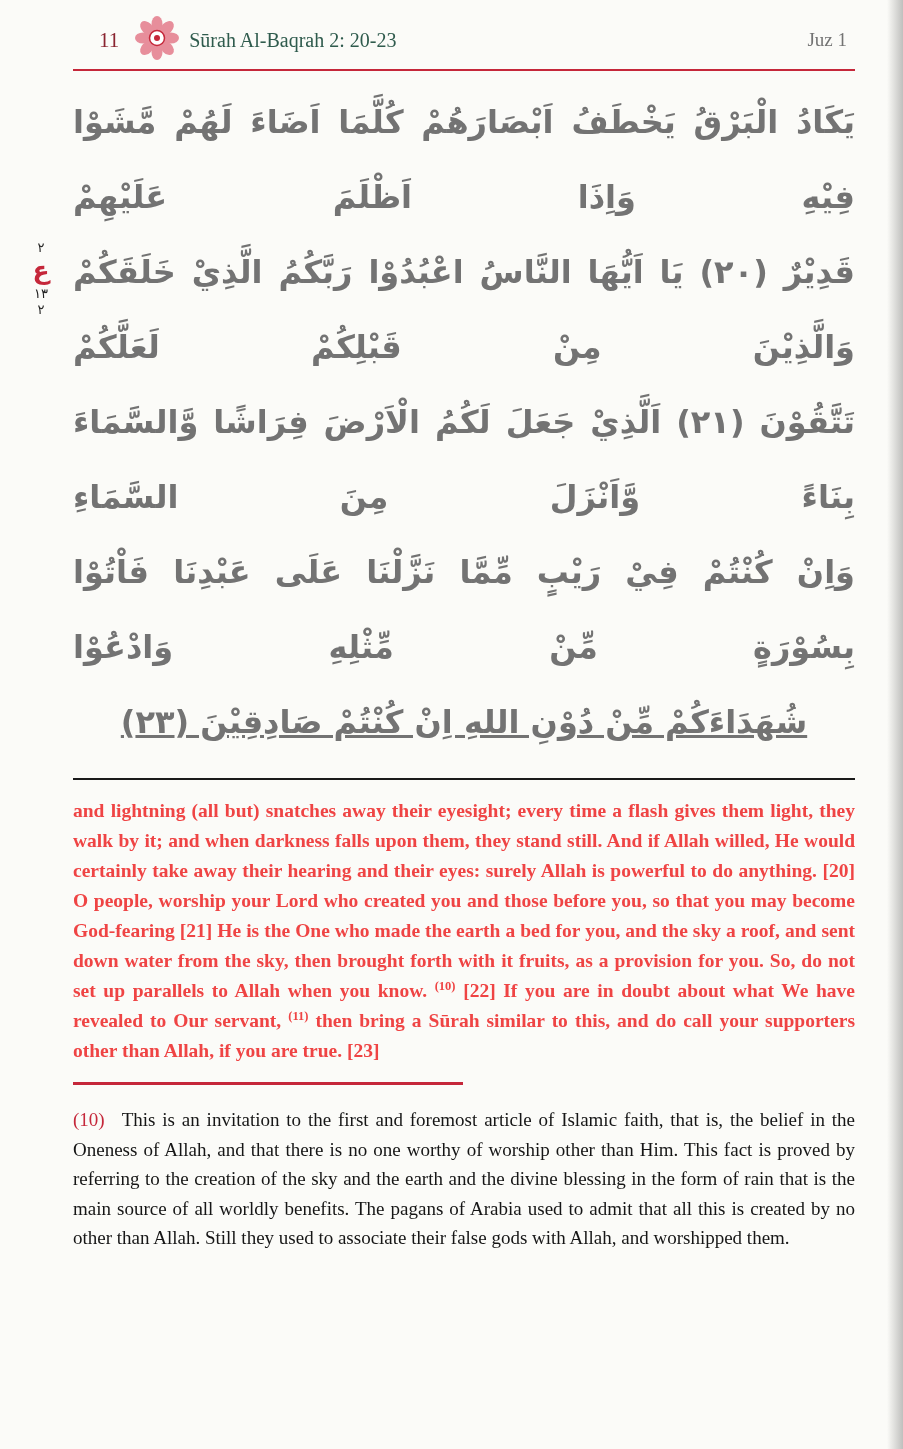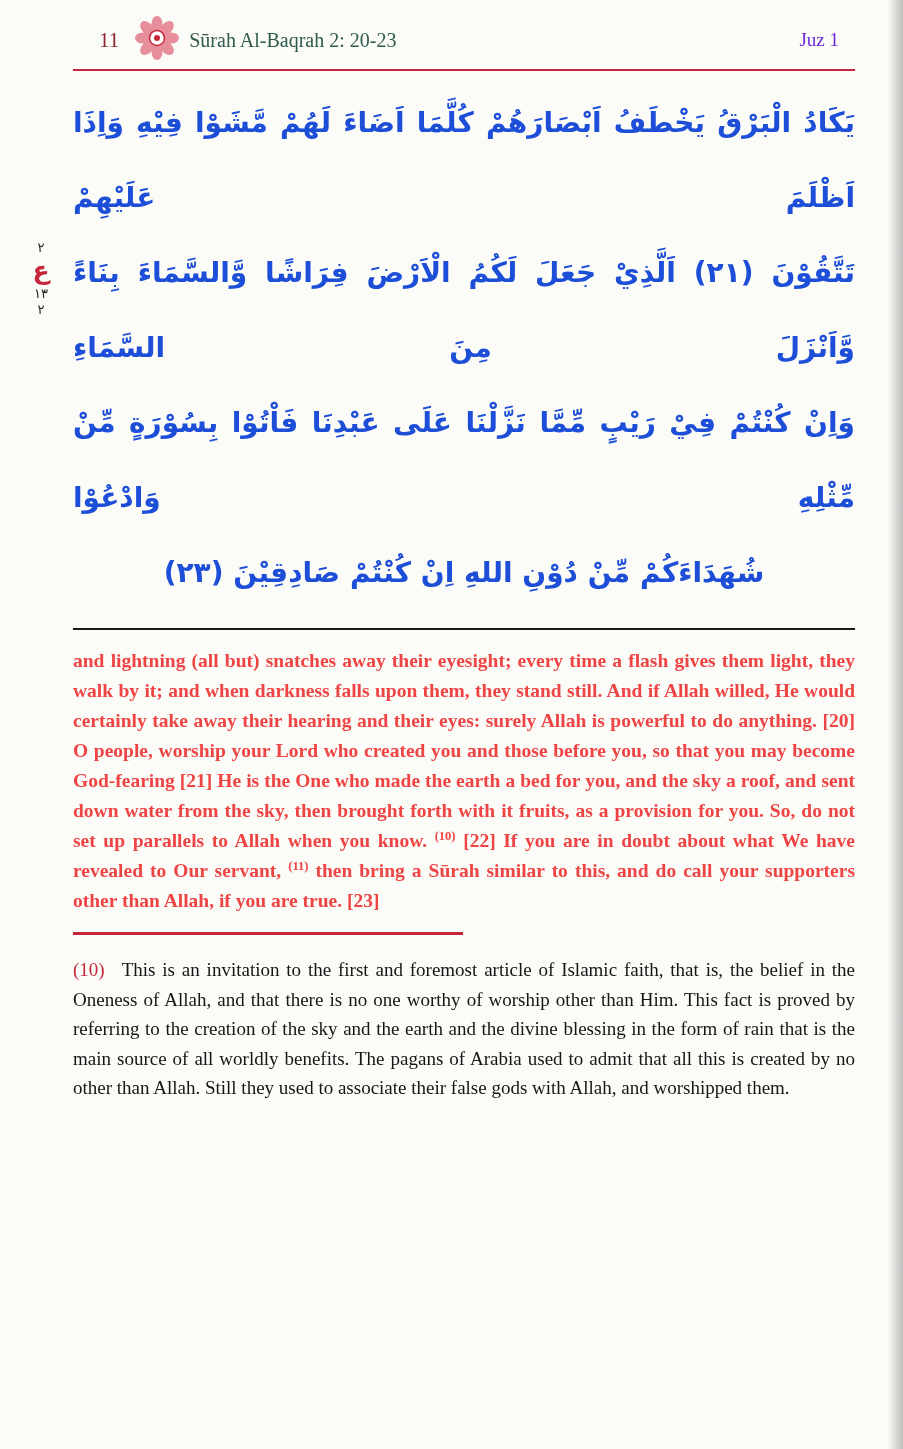--- a/index.html
+++ b/index.html
@@ -9,29 +9,29 @@
   }
   .page{
     box-sizing:border-box;width:903px;height:1449px;
     padding:16px 48px 0 73px;position:relative;
   }
   
   .hdr{display:flex;align-items:center;}
   .page-num{color:#8a2430;font-size:21px;margin-left:26px;}
   .rosette{margin:0 10px 0 16px;flex:0 0 auto;}
   .title{color:#2f5b4d;font-size:20px;flex:1;font-family:Liberation Serif, serif;}
-  .juz{color:#6d28d9;font-size:19px;margin-right:16px;}
+  .juz{color:#737373;font-size:19px;margin-right:8px;}
   .header-rule{height:2px;background:#c5273a;margin-top:5px;}
   
   .arabic{
     margin-top:14px;font-family:"DejaVu Sans",sans-serif;direction:rtl;
-    font-weight:bold;font-size:28px;color:#1d4ed8;
+    font-weight:bold;font-size:32px;color:#737373;
   }
   .ar-line{line-height:75px;text-align:justify;text-align-last:justify;}
-  .ar-line-last{text-align:center;text-align-last:center;}
+  .ar-line-last{text-align:center;text-align-last:center;text-decoration:underline;}
   .arabic-divider{height:2px;background:#1a1a1a;margin-top:18px;}
   
   .translation{
     margin-top:16px;color:#ef4444;font-weight:bold;font-size:19.5px;
     line-height:30px;text-align:justify;
   }
   .seg-sup{vertical-align:super;font-size:12.5px;line-height:0;}
   .mid-rule{width:390px;height:3px;background:#c5273a;margin:16px 0 20px 0;}
   
   .footnotes{font-size:19px;line-height:29.5px;color:#161616;}
@@ -73,20 +73,21 @@
         <circle cx="22" cy="22" r="3" fill="#c5273a"></circle>
       </svg>
     </span>
     <span class="title">Sūrah Al-Baqrah 2: 20-23</span>
     <span class="juz">Juz 1</span>
   </div>
   <div class="header-rule"></div>
 
   <div class="arabic">
       <div class="ar-line">يَكَادُ الْبَرْقُ يَخْطَفُ اَبْصَارَهُمْ كُلَّمَا اَضَاءَ لَهُمْ مَّشَوْا فِيْهِ وَاِذَا اَظْلَمَ عَلَيْهِمْ</div>
+      <div class="ar-line">قَدِيْرٌ (٢٠) يَا اَيُّهَا النَّاسُ اعْبُدُوْا رَبَّكُمُ الَّذِيْ خَلَقَكُمْ وَالَّذِيْنَ مِنْ قَبْلِكُمْ لَعَلَّكُمْ</div>
       <div class="ar-line">تَتَّقُوْنَ (٢١) اَلَّذِيْ جَعَلَ لَكُمُ الْاَرْضَ فِرَاشًا وَّالسَّمَاءَ بِنَاءً وَّاَنْزَلَ مِنَ السَّمَاءِ</div>
       <div class="ar-line">وَاِنْ كُنْتُمْ فِيْ رَيْبٍ مِّمَّا نَزَّلْنَا عَلَى عَبْدِنَا فَاْتُوْا بِسُوْرَةٍ مِّنْ مِّثْلِهِ وَادْعُوْا</div>
       <div class="ar-line ar-line-last">شُهَدَاءَكُمْ مِّنْ دُوْنِ اللهِ اِنْ كُنْتُمْ صَادِقِيْنَ (٢٣)</div>
     </div>
 
   <div class="arabic-divider"></div>
 
   <div class="translation"><span class="seg-t">and lightning (all but) snatches away their eyesight; every time a flash gives them light, they walk by it; and when darkness falls upon them, they stand still. And if Allah willed, He would certainly take away their hearing and their eyes: surely Allah is powerful to do anything. [20] O people, worship your Lord who created you and those before you, so that you may become God-fearing [21] He is the One who made the earth a bed for you, and the sky a roof, and sent down water from the sky, then brought forth with it fruits, as a provision for you. So, do not set up parallels to Allah when you know. </span><span class="seg-sup">(10)</span><span class="seg-t"> [22] If you are in doubt about what We have revealed to Our servant, </span><span class="seg-sup">(11)</span><span class="seg-t"> then bring a Sūrah similar to this, and do call your supporters other than Allah, if you are true. [23]</span></div>
 
   <div class="mid-rule"></div>

